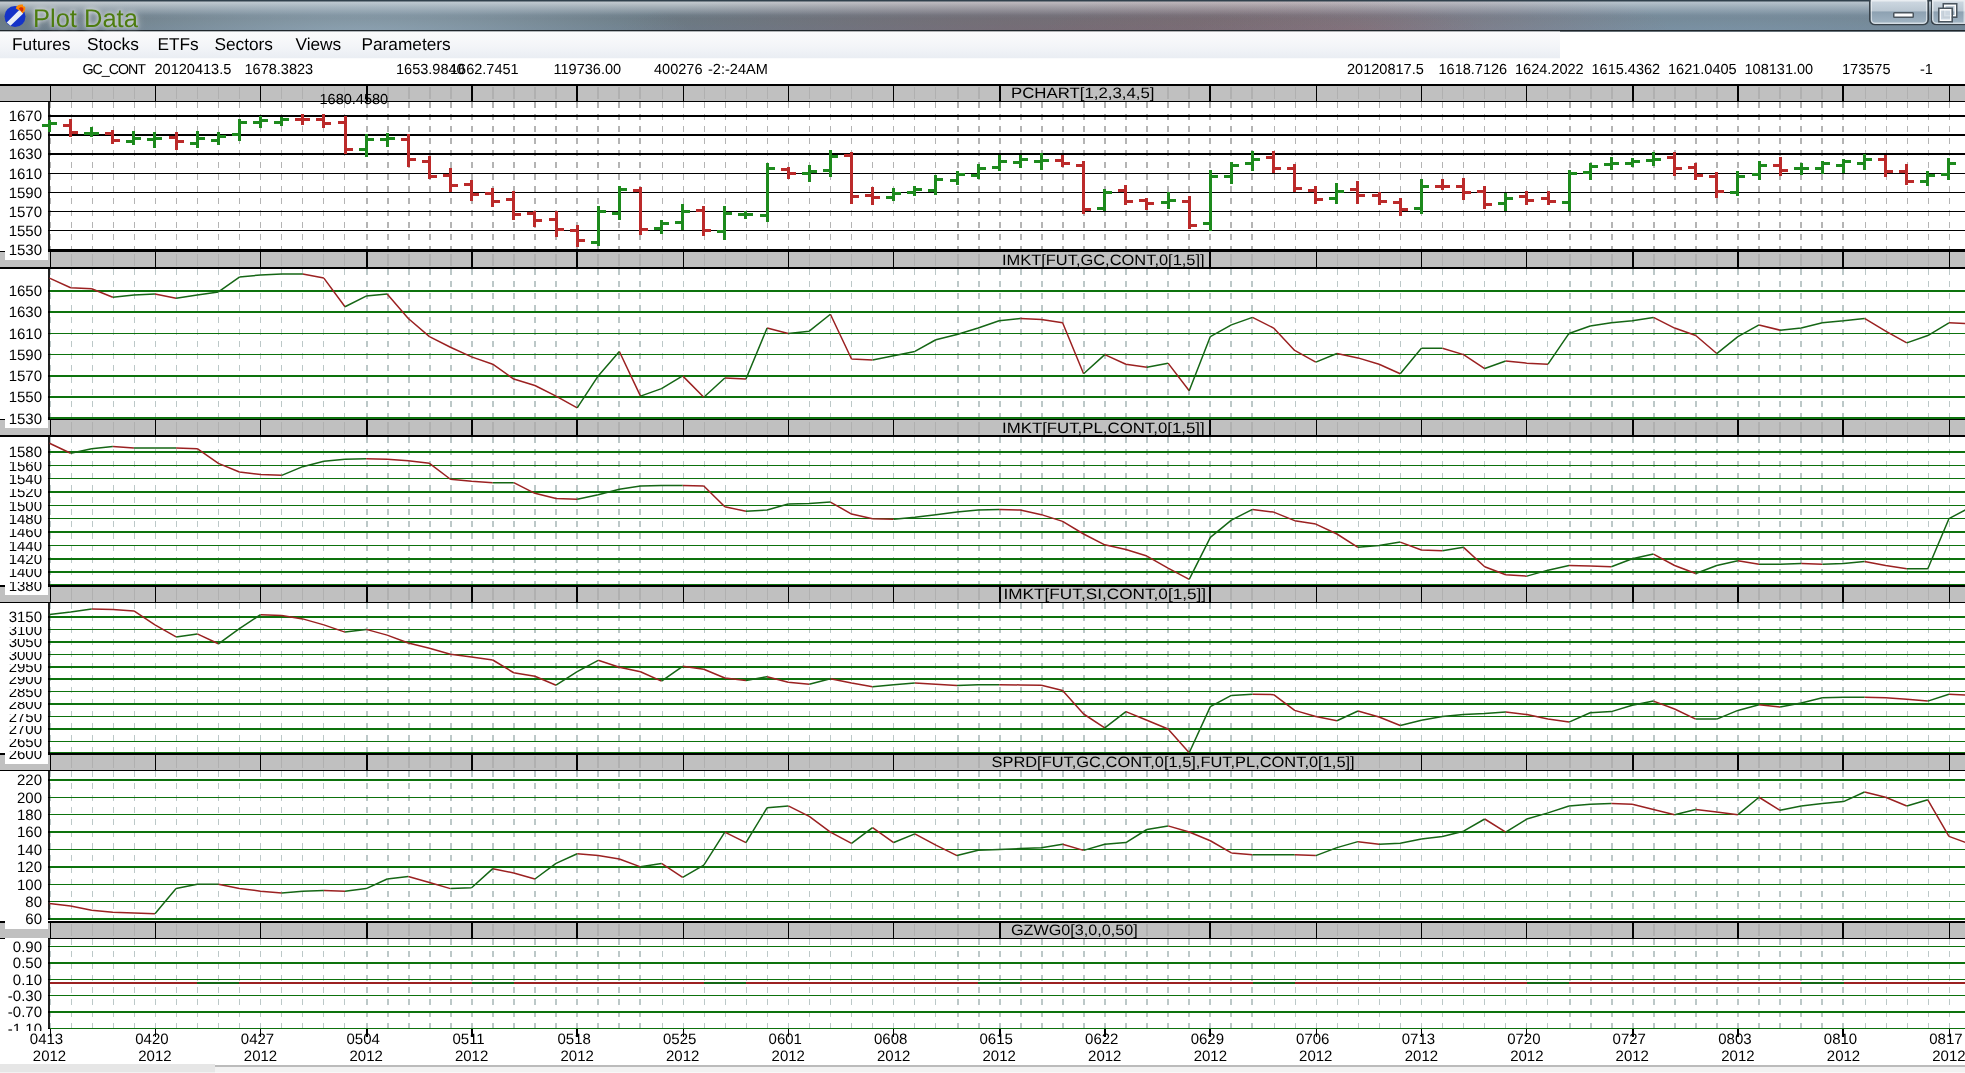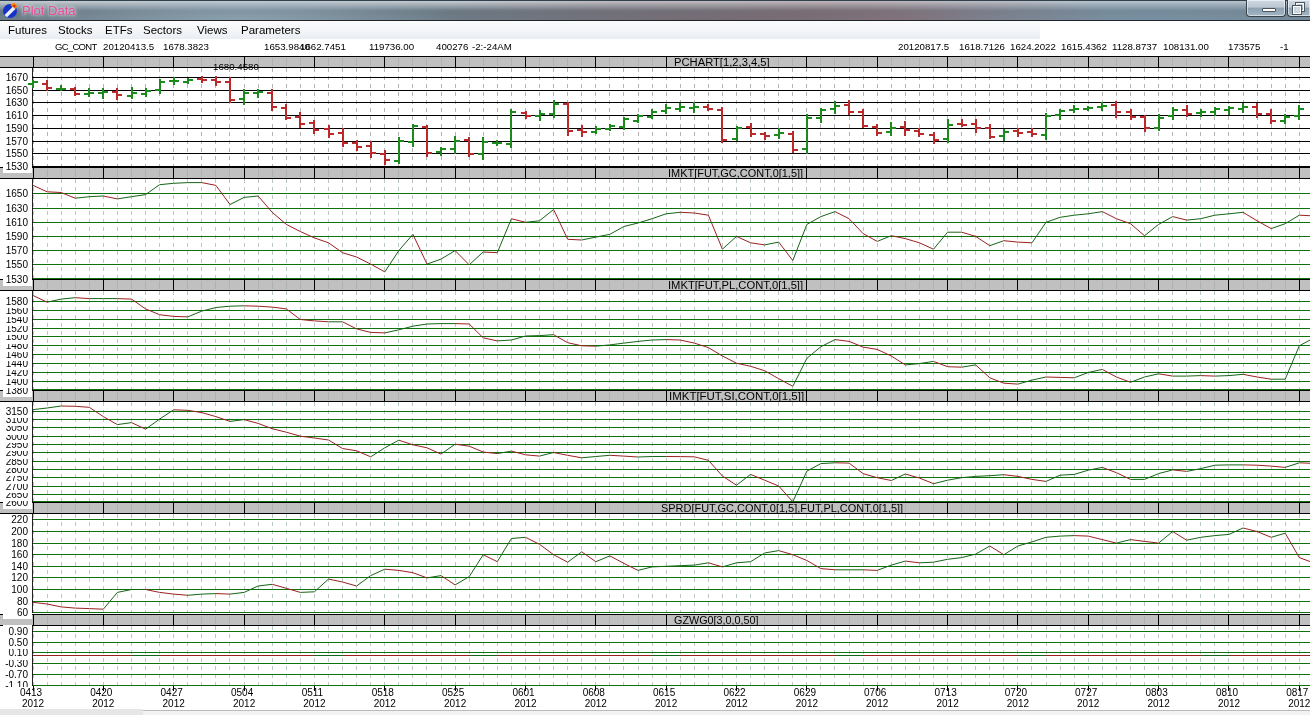--- a/index.html
+++ b/index.html
@@ -5,21 +5,21 @@
 #titlebar{position:absolute;left:0;top:0;width:1310px;height:21px;
  background:linear-gradient(180deg,#b6bec4 0%,#8f9ca6 22%,#6c7d89 48%,#73848f 62%,#6b7d8a 100%);}
 #titlebar .glass1{position:absolute;left:0;top:0;width:100%;height:100%;
  background:radial-gradient(ellipse 320px 60px at 240px 26px,rgba(173,198,216,.55),rgba(173,198,216,0) 70%),
  radial-gradient(ellipse 420px 55px at 700px 24px,rgba(150,60,60,.28),rgba(150,60,60,0) 70%),
  radial-gradient(ellipse 300px 50px at 905px 20px,rgba(175,80,80,.25),rgba(160,80,80,0) 70%),
  radial-gradient(ellipse 500px 60px at 1150px 25px,rgba(140,170,195,.5),rgba(140,170,195,0) 72%),
  linear-gradient(180deg,rgba(255,255,255,.32),rgba(255,255,255,.08) 40%,rgba(0,0,0,.08) 60%,rgba(0,0,0,0));}
 #titlebar .bord{position:absolute;left:0;top:20px;width:100%;height:1px;background:#1f262b}
 #titlebar .topline{position:absolute;left:0;top:0;width:100%;height:1px;background:#30404c}
-#title{position:absolute;left:22px;top:3px;font-size:13px;color:#ec4899;
+#title{position:absolute;left:22px;top:3px;font-size:17px;color:#4d7c0f;
  text-shadow:0 0 3px rgba(255,255,255,.9),0 0 6px rgba(255,255,255,.7)}
 #menubar{position:absolute;left:0;top:21px;width:1040px;height:18px;
  background:linear-gradient(180deg,#fbfbfc,#f3f5f8 55%,#e9edf3);font-size:11.5px;color:#000}
 #datarow{position:absolute;left:0;top:39px;width:1310px;height:17px;background:#fff;font-size:9.7px;color:#000}
 .btn{position:absolute;top:0;height:17px;border:1px solid #38424a;border-top:none;
  background:linear-gradient(180deg,#cfd9e2 0%,#bac7d2 45%,#8da1b2 50%,#a2b5c4 100%);
  box-shadow:inset 0 0 0 1px rgba(255,255,255,.55)}
 </style></head>
 <body>
 <svg width="1310" height="715" viewBox="0 0 1310 715" style="position:absolute;left:0;top:0" shape-rendering="crispEdges" text-rendering="optimizeSpeed">
@@ -920,16 +920,16 @@
     <span style="position:absolute;left:213px;top:2px;margin-top:20px;">1680.4580</span>
     <span style="position:absolute;left:264px;top:2px;">1653.9840</span>
     <span style="position:absolute;left:300px;top:2px;">1662.7451</span>
     <span style="position:absolute;left:369px;top:2px;">119736.00</span>
     <span style="position:absolute;left:436px;top:2px;">400276</span>
     <span style="position:absolute;left:472px;top:2px;">-2:-24AM</span>
     <span style="position:absolute;left:898px;top:2px;">20120817.5</span>
     <span style="position:absolute;left:959px;top:2px;">1618.7126</span>
     <span style="position:absolute;left:1010px;top:2px;">1624.2022</span>
     <span style="position:absolute;left:1061px;top:2px;">1615.4362</span>
-    <span style="position:absolute;left:1112px;top:2px;">1128.8737</span>
+    <span style="position:absolute;left:1112px;top:2px;">1621.0405</span>
     <span style="position:absolute;left:1163px;top:2px;">108131.00</span>
     <span style="position:absolute;left:1228px;top:2px;">173575</span>
     <span style="position:absolute;left:1280px;top:2px;">-1</span>
   </div>
 </body></html>

